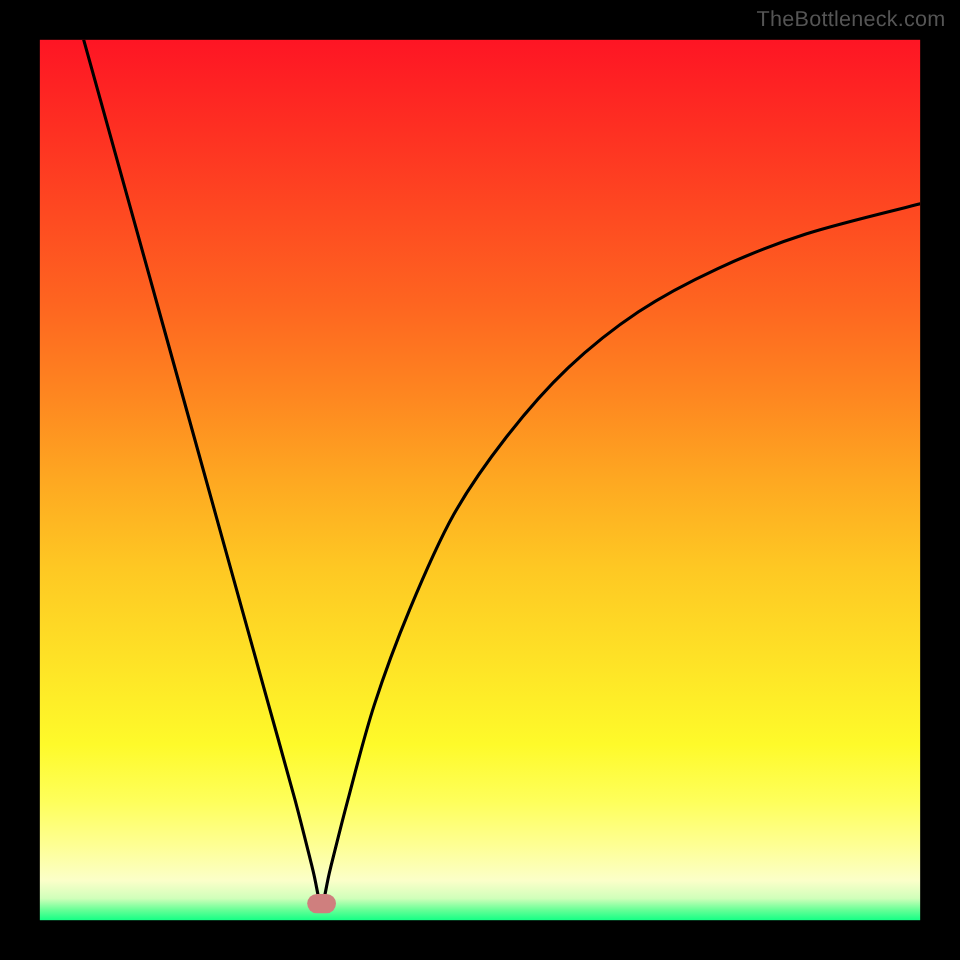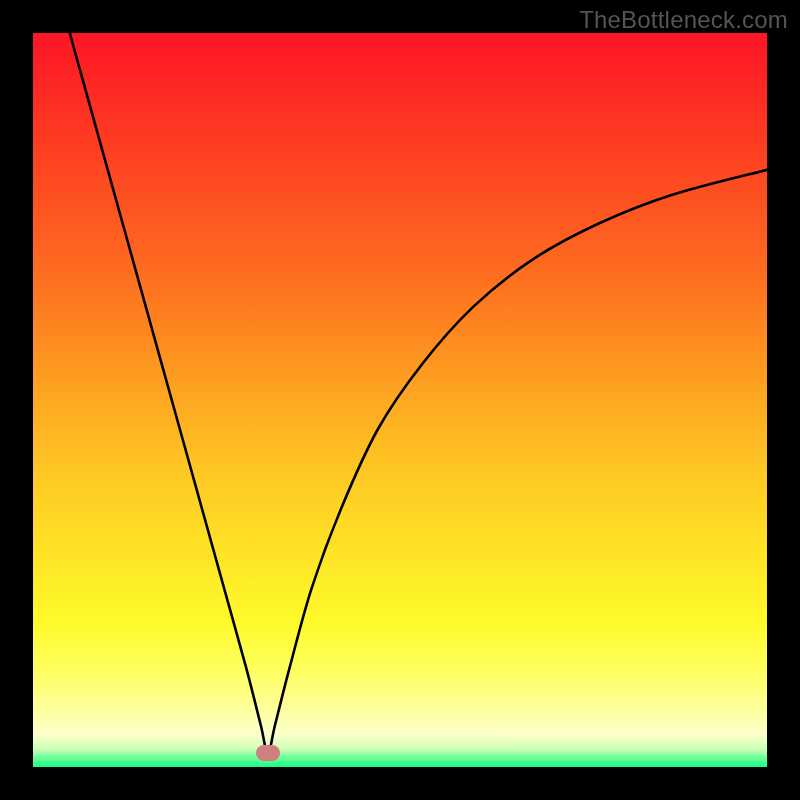--- a/index.html
+++ b/index.html
@@ -14,21 +14,21 @@
   .outer {
     position: relative;
     width: 800px;
     height: 800px;
   }
   .watermark {
     position: absolute;
     top: 6px;
     right: 12px;
     color: #555555;
-    font-size: 24px;
+    font-size: 18px;
     font-weight: 500;
     letter-spacing: 0.2px;
     user-select: none;
   }
   .plot-frame {
     position: absolute;
     left: 33px;
     top: 33px;
     width: 734px;
     height: 734px;

